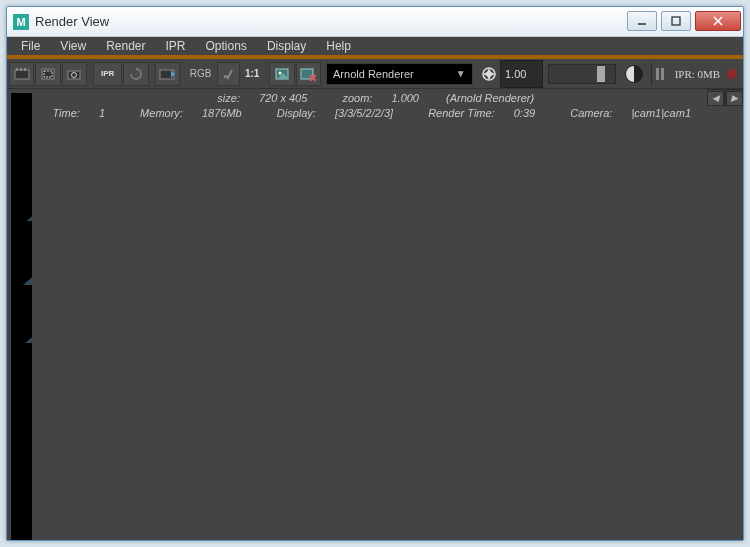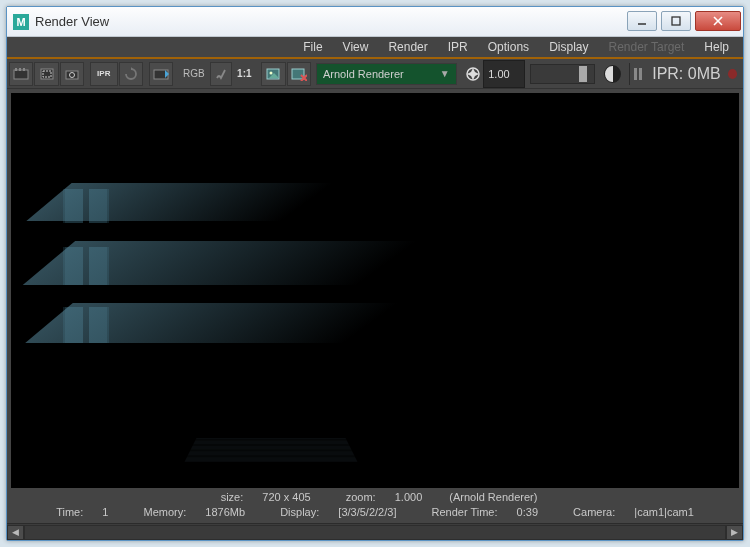--- a/index.html
+++ b/index.html
@@ -26,40 +26,40 @@
     width: 30px; height: 20px; margin: 4px 2px 0 2px; border: 1px solid #8aa3b8;
     border-radius: 2px; background: linear-gradient(#f3f7fb,#d6e2ed);
     display: flex; align-items: center; justify-content: center;
     font-size: 10px; color: #333;
   }
   .win-btn.close { background: linear-gradient(#e78b83,#c94a3d); color:#fff; border-color:#a03428; width:46px; }
   .win-btn svg { display:block; }
 
   .menubar {
     height: 22px; background: #444444; display: flex; align-items: center;
-    padding: 0 4px; gap: 0; border-bottom: 2px solid #a16207; justify-content: flex-end;
+    padding: 0 4px; gap: 0; border-bottom: 4px solid #a16207;
   }
   .menu-item {
     padding: 2px 10px; font-size: 12px; color: #d7d7d7; cursor: default;
   }
   .menu-item.disabled { color: #6a6a6a; }
 
   .toolbar {
     height: 30px; background: #444444; display: flex; align-items: center;
     padding: 0 2px; gap: 1px; border-bottom: 1px solid #333;
   }
   .tbtn {
     width: 26px; height: 24px; display: flex; align-items: center; justify-content: center;
     background: #4b4b4b; border: 1px solid #363636; font-size: 10px; color:#ccc;
   }
   .tbtn.small { width:24px; }
   .tsep { width: 4px; }
   .lbl { font-size: 10px; color:#bcbcbc; padding: 0 4px; }
   .renderer-select {
-    width: 150px; height: 22px; background: #14532d; border:1px solid #3a3a3a; color:#cfcfcf;
+    width: 150px; height: 22px; background: #000000; border:1px solid #3a3a3a; color:#cfcfcf;
     font-size: 11px; padding: 0 6px; display:flex; align-items:center; justify-content:space-between;
     margin-left: 4px;
   }
   .renderer-select .chev { font-size:10px; color:#aaa; }
   .aperture {
     width: 20px; height: 20px; display:flex; align-items:center; justify-content:center;
   }
   .exposure-field {
     width: 44px; height: 28px; background:#2b2b2b; border:1px solid #1f1f1f; color:#dcdcdc;
     font-size:11px; padding:0 4px; display:flex; align-items:center;
@@ -69,25 +69,25 @@
     border:1px solid #2b2b2b;
   }
   .exposure-slider .knob {
     position:absolute; top:1px; width:8px; height:16px; background:#aaa; left:48px;
   }
   .contrast-icn { width:18px; height:18px; border-radius:50%;
     background: linear-gradient(90deg,#ddd 50%,#222 50%); border:1px solid #222; margin:0 4px;}
   .divider { width:1px; height:22px; background:#2b2b2b; margin:0 3px; }
   .pause { width:12px; display:flex; gap:2px; }
   .pause span { width:3px; height:12px; background:#888; }
-  .ipr-status { font-size:16px; color:#d0d0d0; padding:0 6px; white-space:nowrap; }
+  .ipr-status { font-size:11px; color:#d0d0d0; padding:0 6px; white-space:nowrap;font-family:Liberation Serif, serif; }
   .rec { width:10px; height:10px; border-radius:50%; background:#8a2a2a; margin-right:4px; }
 
   .viewport-area {
-    flex:1; background:#444; display:flex; flex-direction:column; position:relative;
+    flex:1; background:#444; display:flex; position:relative;font-style:italic;
   }
   .canvas {
     flex:1; margin: 4px 4px 0 4px; background:#000; position:relative; overflow:hidden;
   }
   
   .ray { position:absolute; background: linear-gradient(100deg, rgba(90,140,160,0.55), rgba(90,140,160,0) 80%);
     transform: skewX(-50deg); transform-origin: left center; }
   .r1 { left:38px; top:90px; width:320px; height:38px; }
   .r2 { left:38px; top:148px; width:420px; height:44px; }
   .r3 { left:38px; top:210px; width:400px; height:40px; }
@@ -145,21 +145,20 @@
     </div>
   </div>
 
   <div class="menubar">
     <div class="menu-item">File</div>
     <div class="menu-item">View</div>
     <div class="menu-item">Render</div>
     <div class="menu-item">IPR</div>
     <div class="menu-item">Options</div>
     <div class="menu-item">Display</div>
-    <div class="menu-item disabled">Render Target</div>
     <div class="menu-item">Help</div>
   </div>
 
   <div class="toolbar">
     <div class="tbtn">
       <svg width="16" height="14">
           <rect x="1" y="3" width="14" height="9" fill="#333" stroke="#888"></rect>
           <rect x="2" y="1" width="2" height="3" fill="#888"></rect>
           <rect x="6" y="1" width="2" height="3" fill="#888"></rect>
           <rect x="10" y="1" width="2" height="3" fill="#888"></rect>

